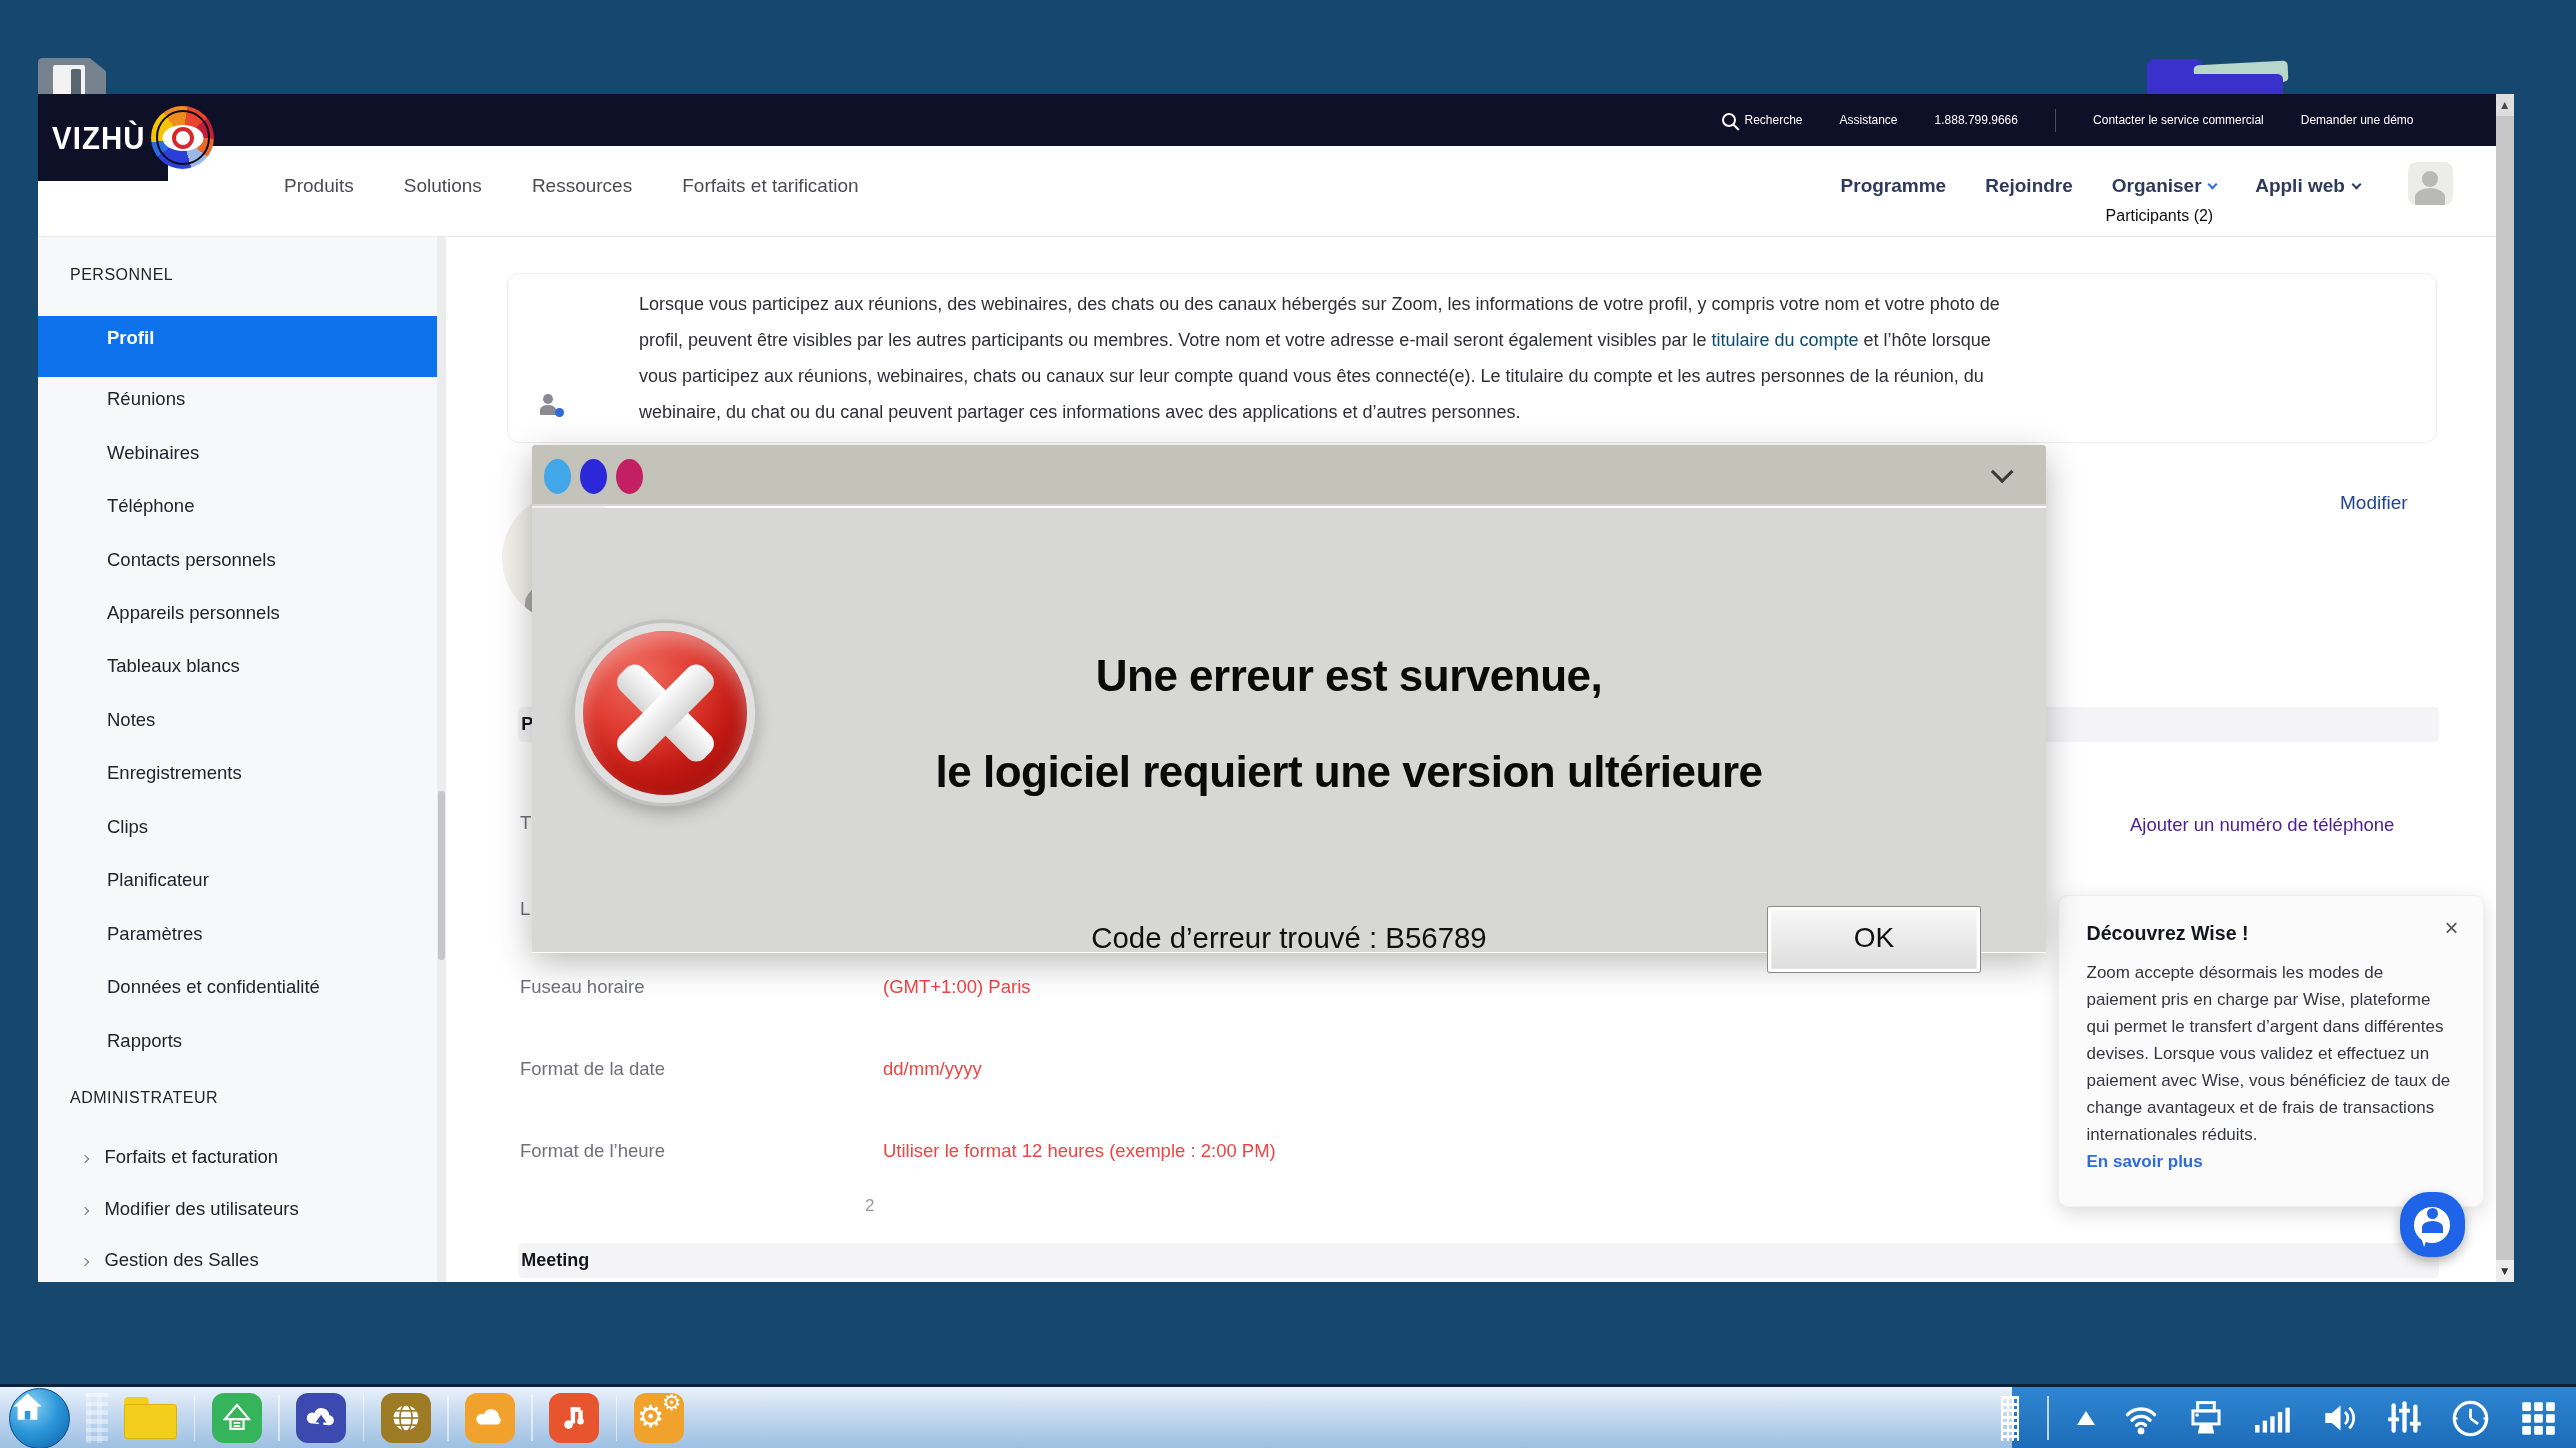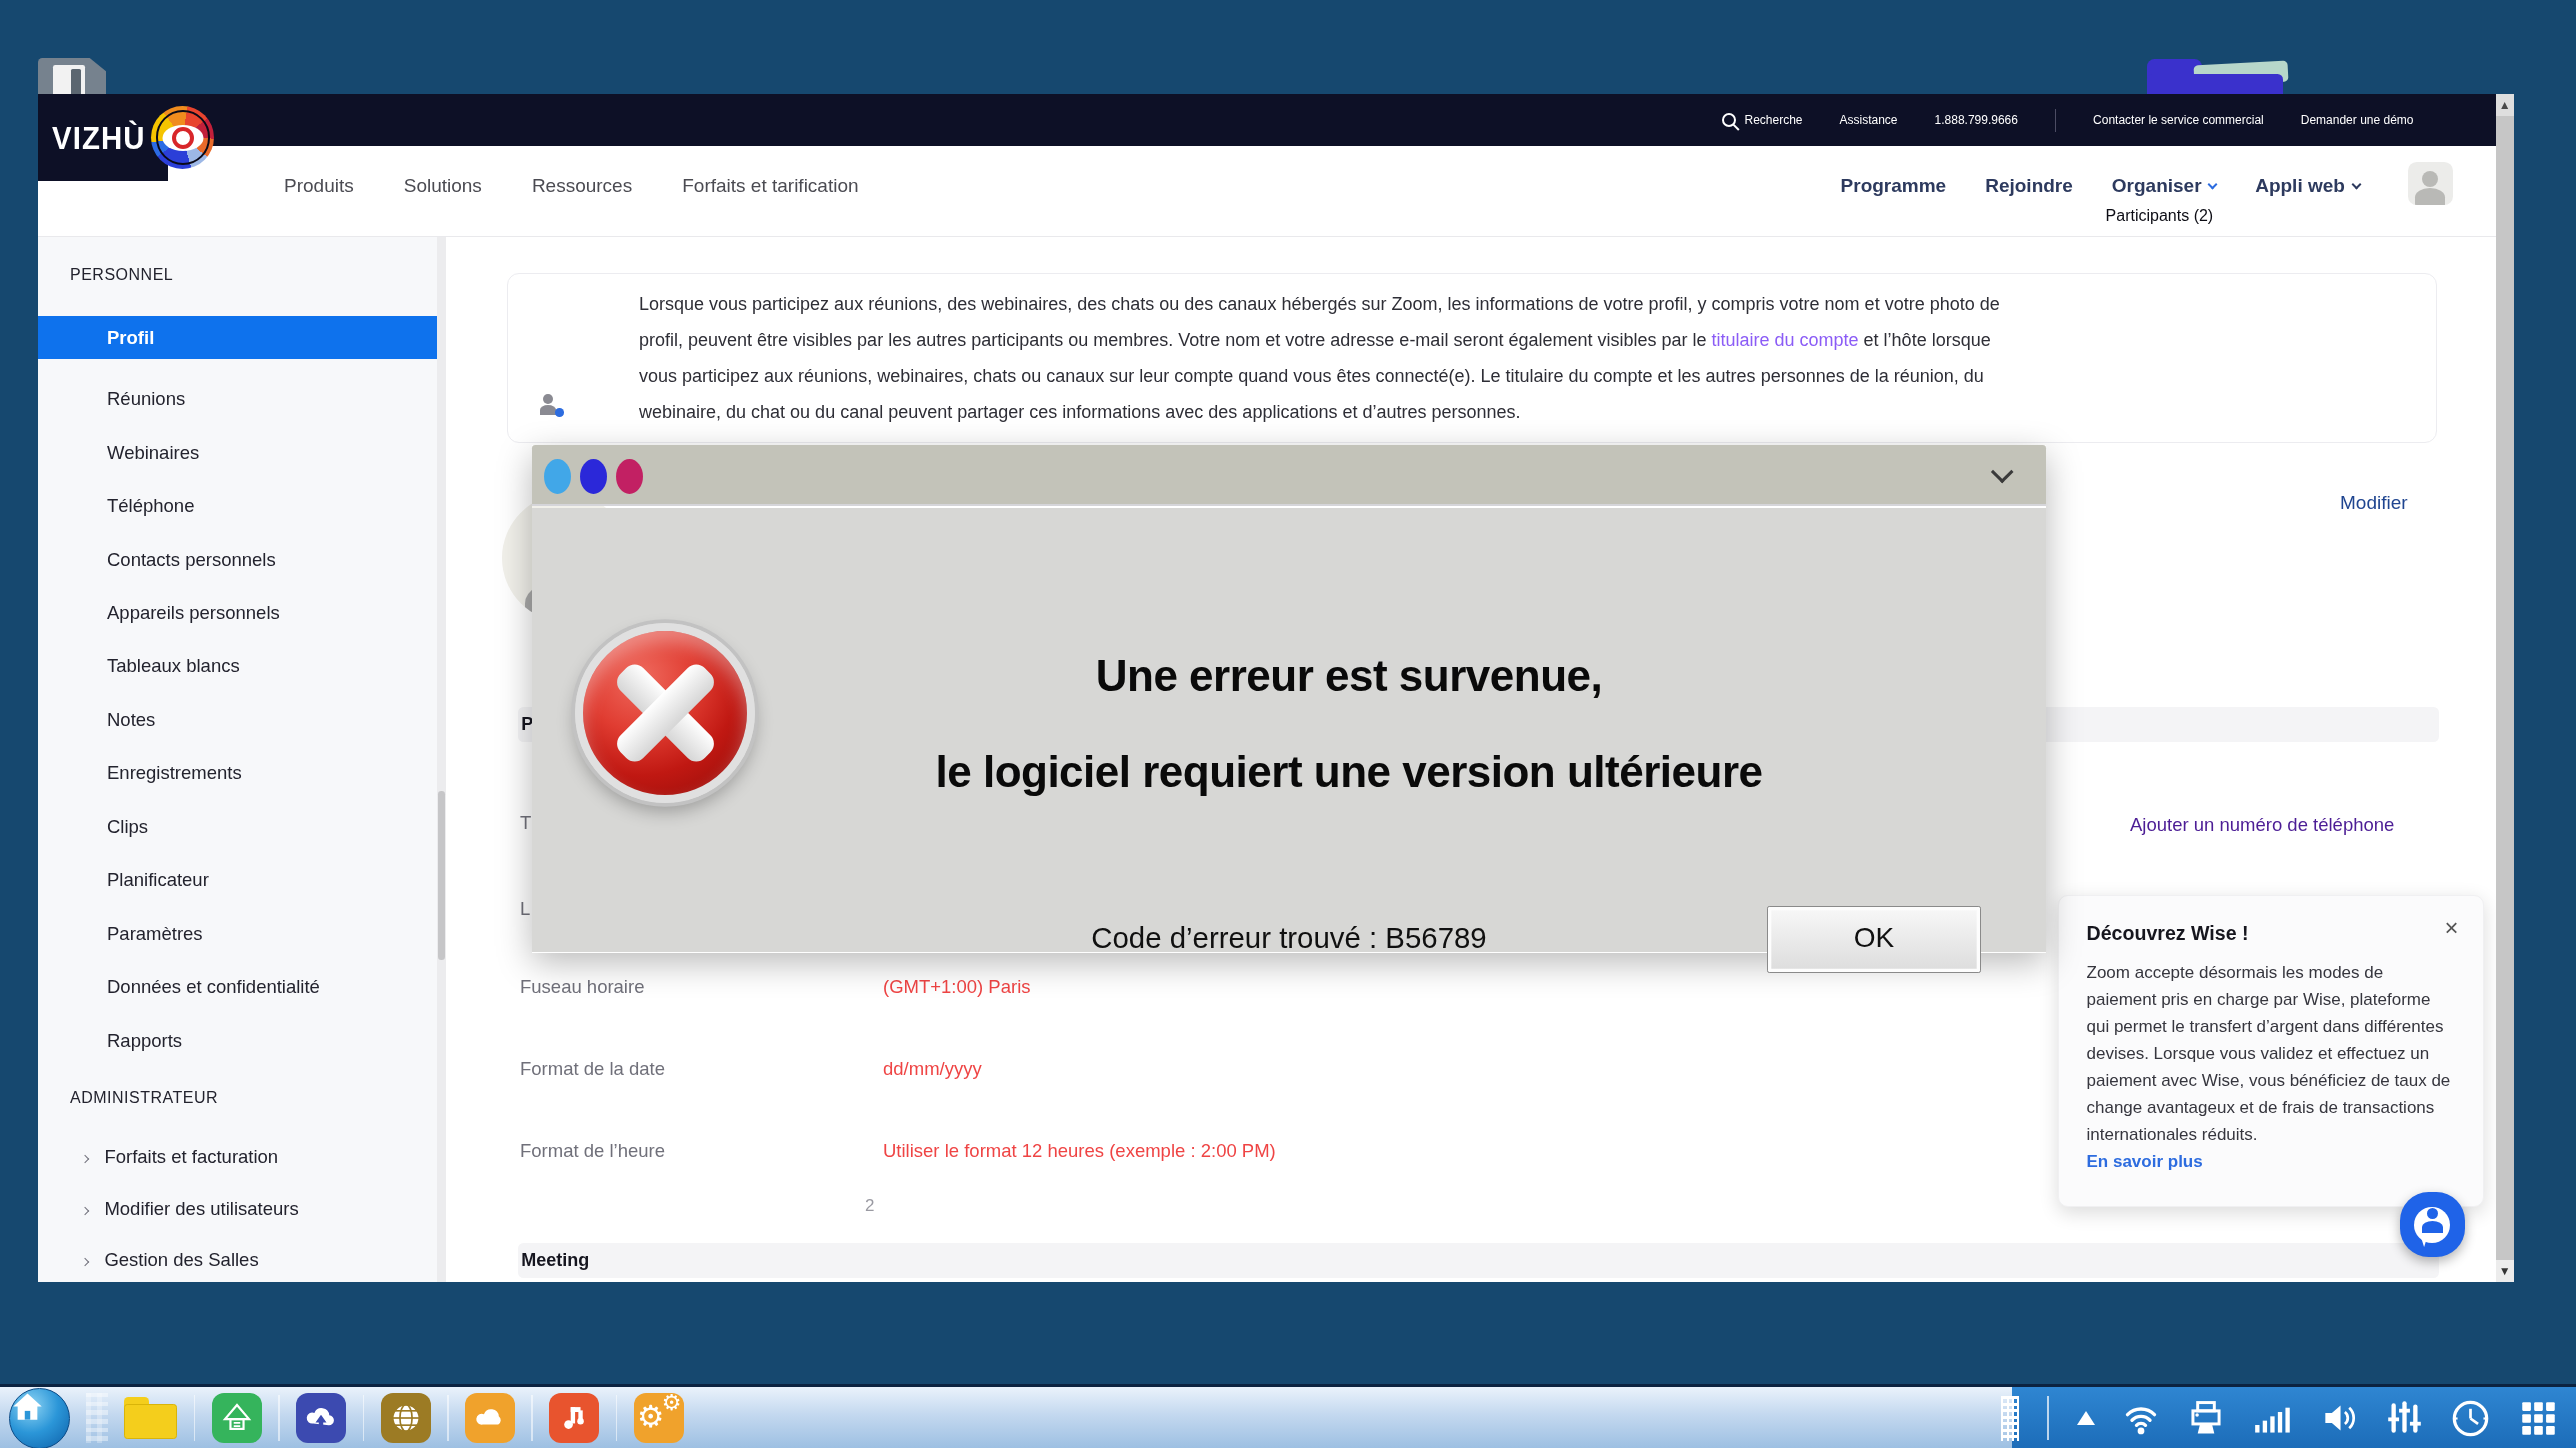--- a/index.html
+++ b/index.html
@@ -54,29 +54,29 @@
   .participants { left:2060px; top:111px; background:#fff; color:#0c0c14; font-size:16px; padding:2.2px 7.6px 6.5px; z-index:6; font-weight:normal; }
 
   
   #main { left:0; top:131px; right:18.5px; bottom:0; display:flex; }
   #sidebar { position:relative; width:408px; background:#f7f8fa; flex:0 0 auto; }
   #content { position:relative; flex:1; background:#fff; }
 
   
   .sectionlabel { position:absolute; left:32px; font-size:16px; color:#23232e; letter-spacing:0.5px; }
   .sitem { position:absolute; left:0; width:100%; height:53px; line-height:53px; padding-left:69px; font-size:18.5px; color:#23232e; white-space:nowrap; }
-  .sitem.sel { background:#0e72ed; color:#fff; font-weight:bold; height:43px; line-height:43px; }
+  .sitem.sel { background:#0e72ed; color:#fff; font-weight:bold; height:61px; line-height:43px; }
   .sitem .rchev { display:inline-block; width:6px; height:6px; border-top:1.6px solid #70707a; border-right:1.6px solid #70707a; transform:rotate(45deg); margin-right:16.4px; margin-left:-25px; vertical-align:1.1px; }
   .sidebarscroll { position:absolute; right:0; top:0; width:8.7px; height:100%; background:#ececee; }
   .sidebarscroll .thumb { position:absolute; left:1.1px; top:566px; width:6.5px; height:169px; background:#c6c6c8; border-radius:3.3px; }
 
   
   .noticecard { left:61px; top:48px; width:1930px; height:170px; border:1.1px solid #ececf0; border-radius:12px; background:#fff; }
   .noticetext { position:absolute; left:131px; top:12px; width:1363px; font-size:18px; line-height:36px; color:#2e2e36; }
-  .noticetext a { color:#8b5cf6; text-decoration:none; }
+  .noticetext a { color:#0c4a6e; text-decoration:none; }
   .nicon { position:absolute; left:32px; top:120px; width:24px; height:24px; }
   .nicon .h { position:absolute; left:3.3px; top:0; width:9.8px; height:9.8px; border-radius:50%; background:#8a8a92; }
   .nicon .b { position:absolute; left:0; top:11px; width:16.4px; height:9.8px; border-radius:50% 50% 0 0; background:#8a8a92; }
   .nicon .d { position:absolute; right:0; bottom:1.1px; width:8.7px; height:8.7px; border-radius:50%; background:#2d6cdf; }
   .linkblue { color:#4c1d95; font-size:18.5px; text-decoration:none; }
   .linknavy { color:#1f4590; font-size:19px; text-decoration:none; }
   .bigavatar { left:56px; top:269px; width:128px; height:128px; border-radius:50%; background:#f1f0ea; overflow:hidden; }
   .bigavatar .shld { position:absolute; left:50%; bottom:-5.5px; width:82px; height:49px; margin-left:-41px; background:#a9a9a9; border-radius:50% 50% 0 0; }
   .band { left:72px; width:1921px; height:35px; background:#f4f4f6; border-radius:5.5px; font-size:18px; line-height:35px; color:#15151f; font-weight:bold; padding-left:3.3px; }
   .fraglabel { font-size:18.5px; color:#70707a; }

